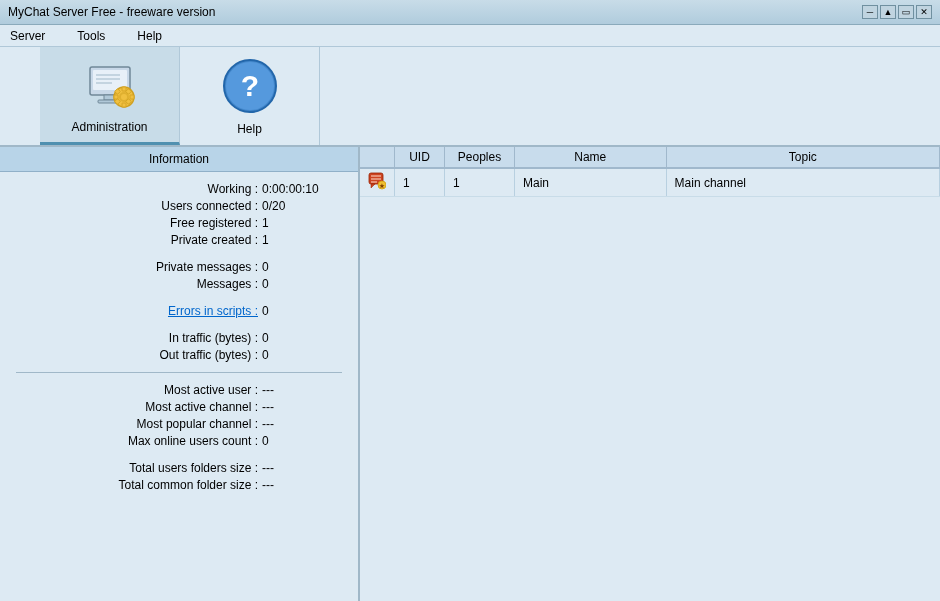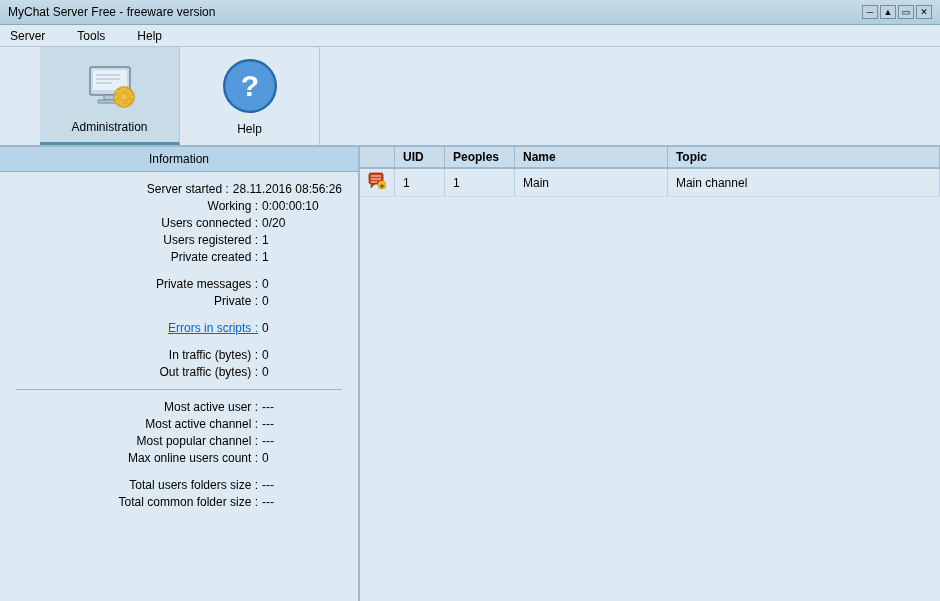--- a/index.html
+++ b/index.html
@@ -189,24 +189,24 @@
       flex: 1;
       overflow: auto;
     }
     table {
       width: 100%;
       border-collapse: collapse;
     }
     thead th {
       background: #c8dcec;
       padding: 3px 8px;
-      text-align: left;
+      text-align: center;
       border-right: 1px solid #a0b8cc;
       border-bottom: 2px solid #a0b8cc;
-      font-weight: bold;
+      font-weight: normal;
       font-size: 12px;
     }
     tbody td {
       padding: 3px 8px;
       border-right: 1px solid #b8d0e0;
       border-bottom: 1px solid #c8dce8;
       font-size: 12px;
       vertical-align: middle;
     }
     .channel-icon {
@@ -294,55 +294,51 @@
     <span class="toolbar-label">Help</span>
   </div>
 </div>
 
 <div class="main-content">
 
   <div class="info-panel">
     <div class="panel-header">Information</div>
     <div class="info-content">
 
-      <div class="info-row">
-        <span class="info-label">Server started :</span>
-        <span class="info-value">28.11.2016 08:56:26</span>
-      </div>
 
       <div class="info-row">
         <span class="info-label">Working :</span>
         <span class="info-value">0:00:00:10</span>
       </div>
 
       <div class="info-row">
         <span class="info-label">Users connected :</span>
         <span class="info-value">0/20</span>
       </div>
 
       <div class="info-row">
-        <span class="info-label">Users registered :</span>
+        <span class="info-label">Free registered :</span>
         <span class="info-value">1</span>
       </div>
 
       <div class="info-row">
         <span class="info-label">Private created :</span>
         <span class="info-value">1</span>
       </div>
 
       <div class="info-spacer"></div>
 
 
       <div class="info-row">
         <span class="info-label">Private messages :</span>
         <span class="info-value">0</span>
       </div>
 
       <div class="info-row">
-        <span class="info-label">Private :</span>
+        <span class="info-label">Messages :</span>
         <span class="info-value">0</span>
       </div>
 
       <div class="info-spacer"></div>
 
       <div class="info-row">
         <span class="info-label info-link">Errors in scripts :</span>
         <span class="info-value">0</span>
       </div>
 

